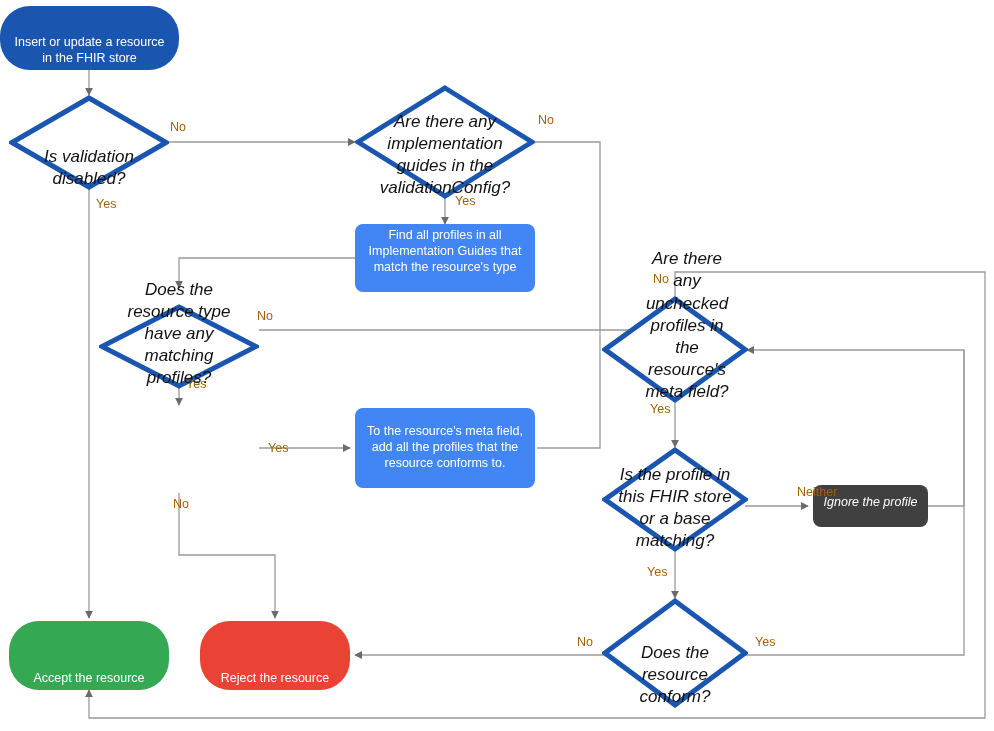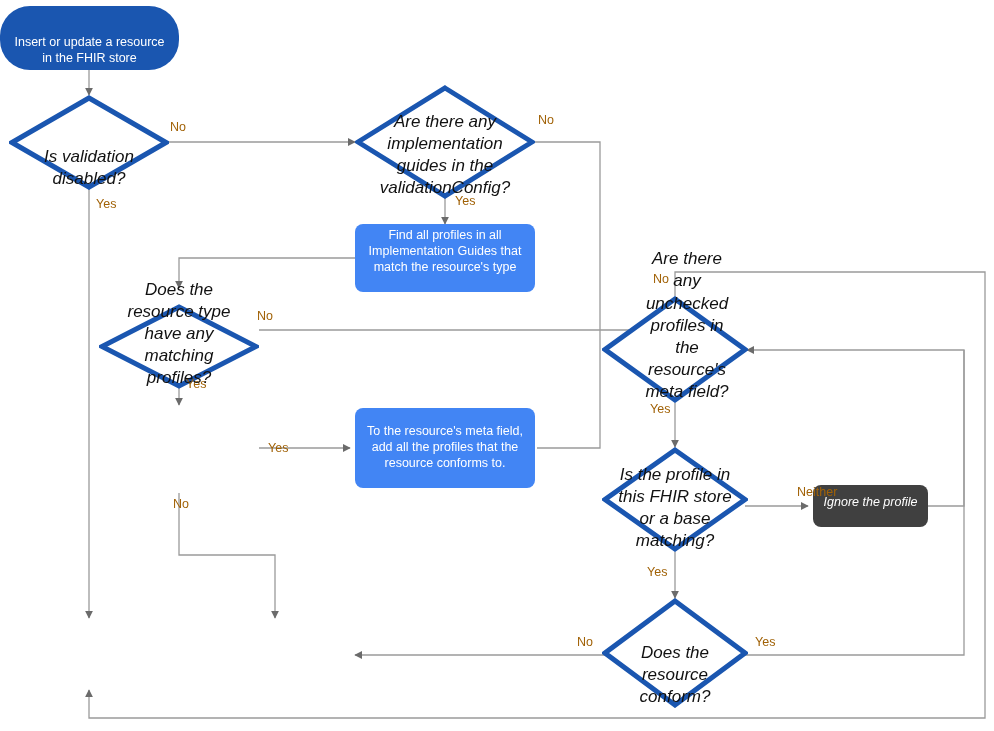--- a/index.html
+++ b/index.html
@@ -172,21 +172,27 @@
     <span>Ignore the profile</span>
   </div>
 
   <div class="node decision" style="left:602px; top:598px; width:146px; height:110px;">
     <svg class="dia-svg" width="146" height="110" viewBox="0 0 146 110" xmlns="http://www.w3.org/2000/svg">
       <polygon points="73,3 143,55 73,107 3,55" fill="#ffffff" stroke="#1a56b0" stroke-width="5"></polygon>
     </svg>
     <span class="dia-label">Does the resource conform?</span>
   </div>
 
-
+  <div class="node terminator" style="left:9px; top:621px; width:160px; height:69px; background:#34a853;">
+    <span>Accept the resource</span>
+  </div>
+
+  <div class="node terminator" style="left:200px; top:621px; width:150px; height:69px; background:#ea4335;">
+    <span>Reject the resource</span>
+  </div>
 
   <span class="edge-label" style="left:170px; top:120px;">No</span>
 
   <span class="edge-label" style="left:96px; top:197px;">Yes</span>
 
   <span class="edge-label" style="left:538px; top:113px;">No</span>
 
   <span class="edge-label" style="left:455px; top:194px;">Yes</span>
 
   <span class="edge-label" style="left:257px; top:309px;">No</span>

